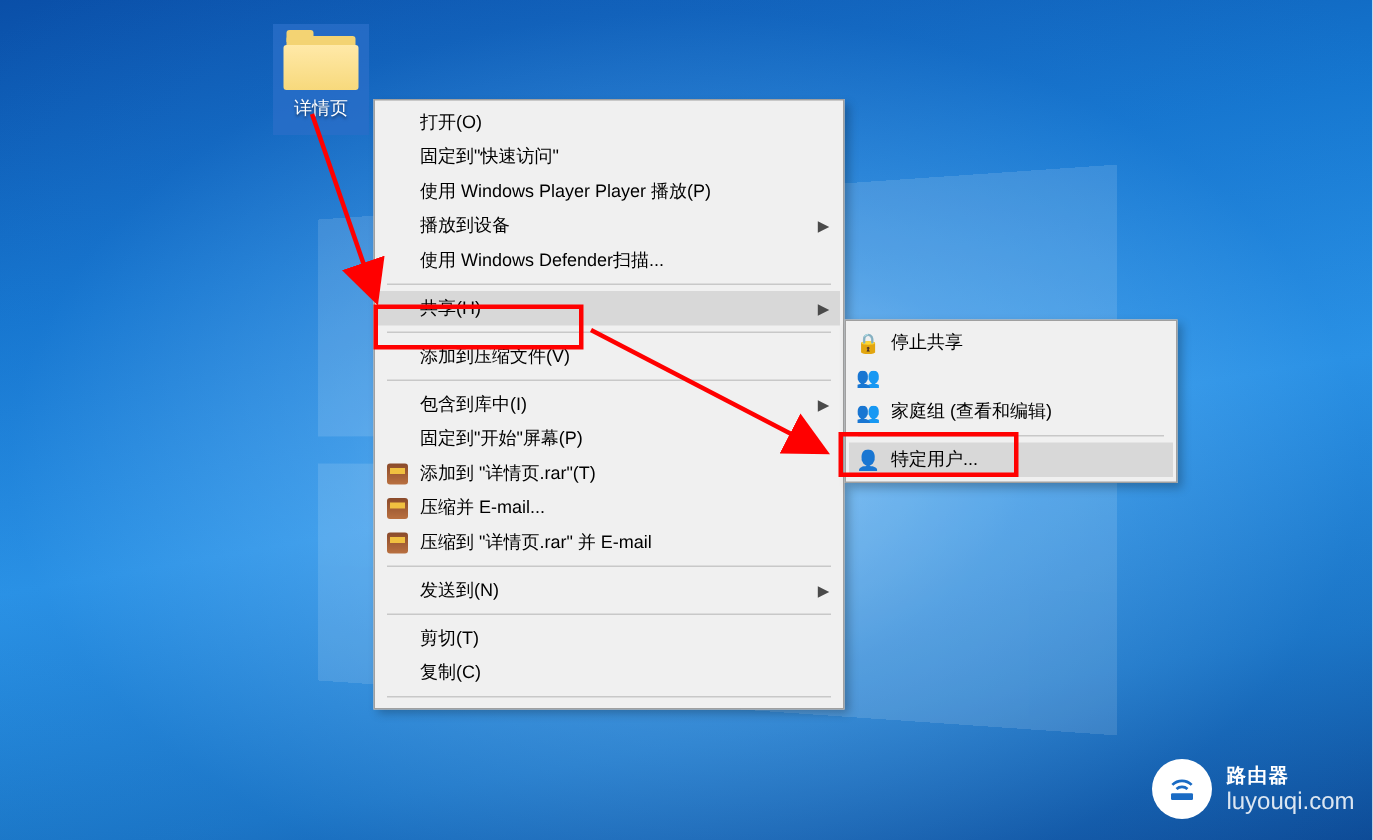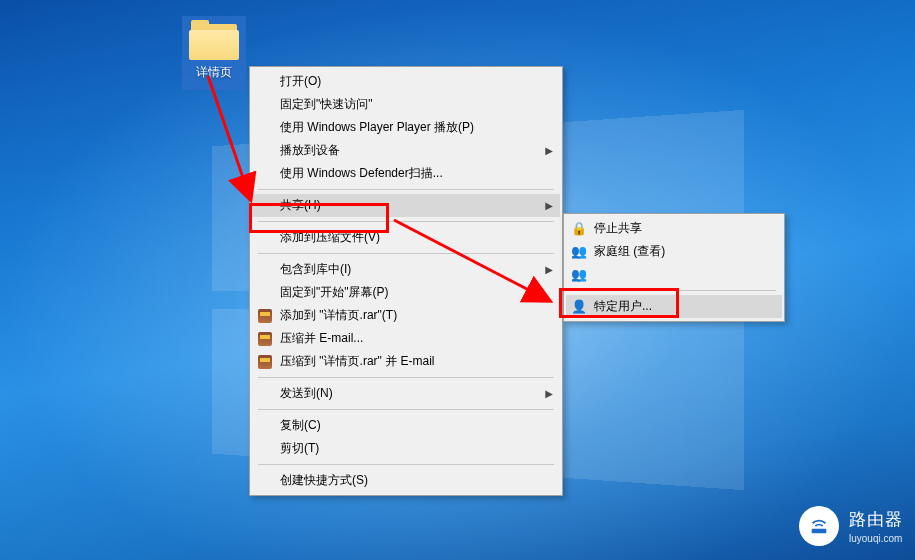--- a/index.html
+++ b/index.html
@@ -52,22 +52,22 @@
 .cm-sep { height:1px; background:#c8c8c8; margin:4px 6px; }
 
 .highlight-box { position:absolute; border:3px solid #ff0000; pointer-events:none; }
 .hl1 { left:249px; top:203px; width:140px; height:30px; }
 .hl2 { left:559px; top:288px; width:120px; height:30px; }
 
 .arrow-svg { position:absolute; pointer-events:none; }
 
 .watermark { position:absolute; right:12px; bottom:14px; display:flex; align-items:center; color:#fff; }
 .wm-badge { width:40px; height:40px; border-radius:50%; background:#fff; display:flex; align-items:center; justify-content:center; margin-right:10px; color:#1a6bc4; }
-.wm-text strong { font-size:17px; font-weight:400; display:block; letter-spacing:1px; }
-.wm-text small { font-size:10px; opacity:.85; }
+.wm-text strong { font-size:13px; font-weight:700; display:block; letter-spacing:1px; }
+.wm-text small { font-size:16px; opacity:.85; }
 
 .mini { display:inline-block; }
 .i-lock { font-size:13px; }
 .i-group { font-size:13px; }
 .i-user { font-size:13px; }
 .i-rar { width:14px; height:14px; background:linear-gradient(#8a4a2a,#b97040); border-radius:2px; position:relative; }
 .i-rar::after{content:""; position:absolute; left:2px; right:2px; top:3px; height:4px; background:#f0c040;}
 </style>
 </head>
 <body>
@@ -153,50 +153,46 @@
       </div>
       <div class="cm-sep"></div>
       <div class="cm-item">
         <span class="cm-icon"></span>
         <span class="cm-text">发送到(N)</span>
         <span class="cm-arrow">▶</span>
       </div>
       <div class="cm-sep"></div>
       <div class="cm-item">
         <span class="cm-icon"></span>
+        <span class="cm-text">剪切(T)</span>
+      </div>
+      <div class="cm-item">
+        <span class="cm-icon"></span>
         <span class="cm-text">复制(C)</span>
       </div>
-      <div class="cm-item">
-        <span class="cm-icon"></span>
-        <span class="cm-text">剪切(T)</span>
-      </div>
-      <div class="cm-sep"></div>
-      <div class="cm-item">
-        <span class="cm-icon"></span>
-        <span class="cm-text">创建快捷方式(S)</span>
-      </div>
+      <div class="cm-sep"></div>
     </div>
 
   <div class="contextmenu cm-sub" id="cm-sub">
       <div class="cm-item">
         <span class="cm-icon">
           <span class="mini i-lock">🔒</span>
         </span>
         <span class="cm-text">停止共享</span>
       </div>
       <div class="cm-item">
         <span class="cm-icon">
           <span class="mini i-group">👥</span>
         </span>
-        <span class="cm-text">家庭组 (查看)</span>
       </div>
       <div class="cm-item">
         <span class="cm-icon">
           <span class="mini i-group">👥</span>
         </span>
+        <span class="cm-text">家庭组 (查看和编辑)</span>
       </div>
       <div class="cm-sep"></div>
       <div class="cm-item hover">
         <span class="cm-icon">
           <span class="mini i-user">👤</span>
         </span>
         <span class="cm-text">特定用户...</span>
       </div>
     </div>
 

